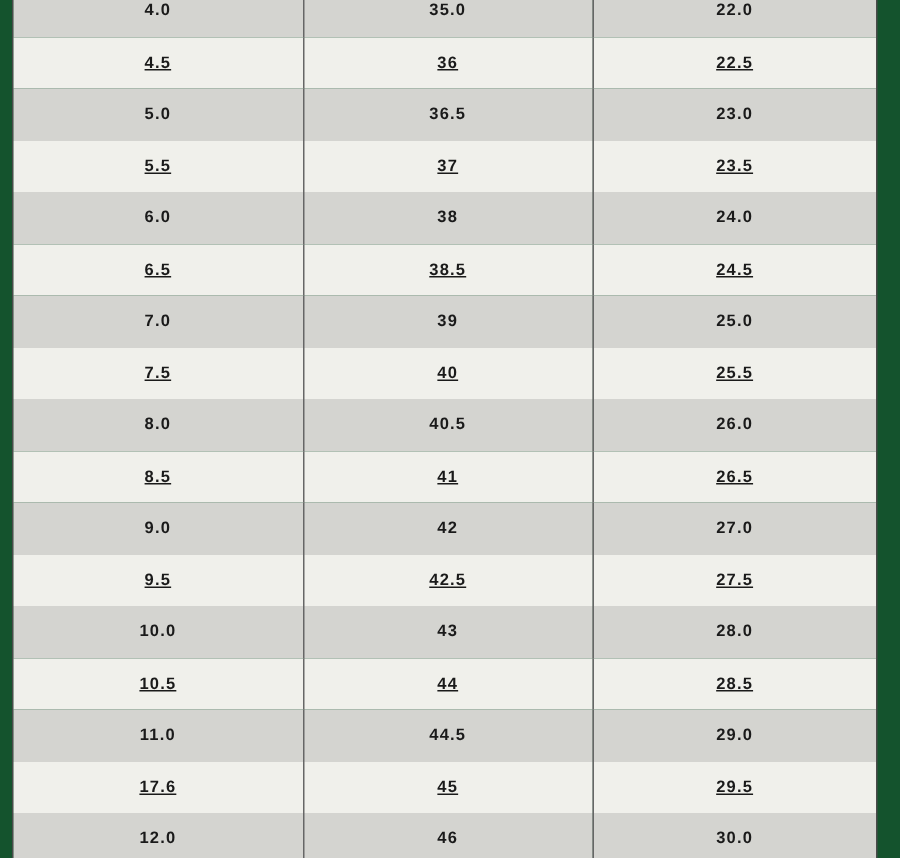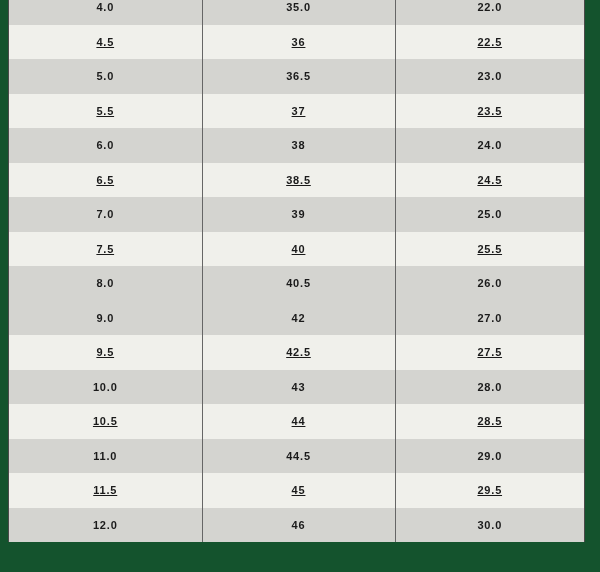--- a/index.html
+++ b/index.html
@@ -113,20 +113,25 @@
           <tr class="row-plain">
             <td class="col-us">7.5</td>
             <td class="col-eu">40</td>
             <td class="col-cm">25.5</td>
           </tr>
           <tr class="row-shaded">
             <td class="col-us">8.0</td>
             <td class="col-eu">40.5</td>
             <td class="col-cm">26.0</td>
           </tr>
+          <tr class="row-plain">
+            <td class="col-us">8.5</td>
+            <td class="col-eu">41</td>
+            <td class="col-cm">26.5</td>
+          </tr>
           <tr class="row-shaded">
             <td class="col-us">9.0</td>
             <td class="col-eu">42</td>
             <td class="col-cm">27.0</td>
           </tr>
           <tr class="row-plain">
             <td class="col-us">9.5</td>
             <td class="col-eu">42.5</td>
             <td class="col-cm">27.5</td>
           </tr>
@@ -139,21 +144,21 @@
             <td class="col-us">10.5</td>
             <td class="col-eu">44</td>
             <td class="col-cm">28.5</td>
           </tr>
           <tr class="row-shaded">
             <td class="col-us">11.0</td>
             <td class="col-eu">44.5</td>
             <td class="col-cm">29.0</td>
           </tr>
           <tr class="row-plain">
-            <td class="col-us">11.5</td>
+            <td class="col-us">17.6</td>
             <td class="col-eu">45</td>
             <td class="col-cm">29.5</td>
           </tr>
           <tr class="row-shaded">
             <td class="col-us">12.0</td>
             <td class="col-eu">46</td>
             <td class="col-cm">30.0</td>
           </tr>
         </tbody>
     </table>

